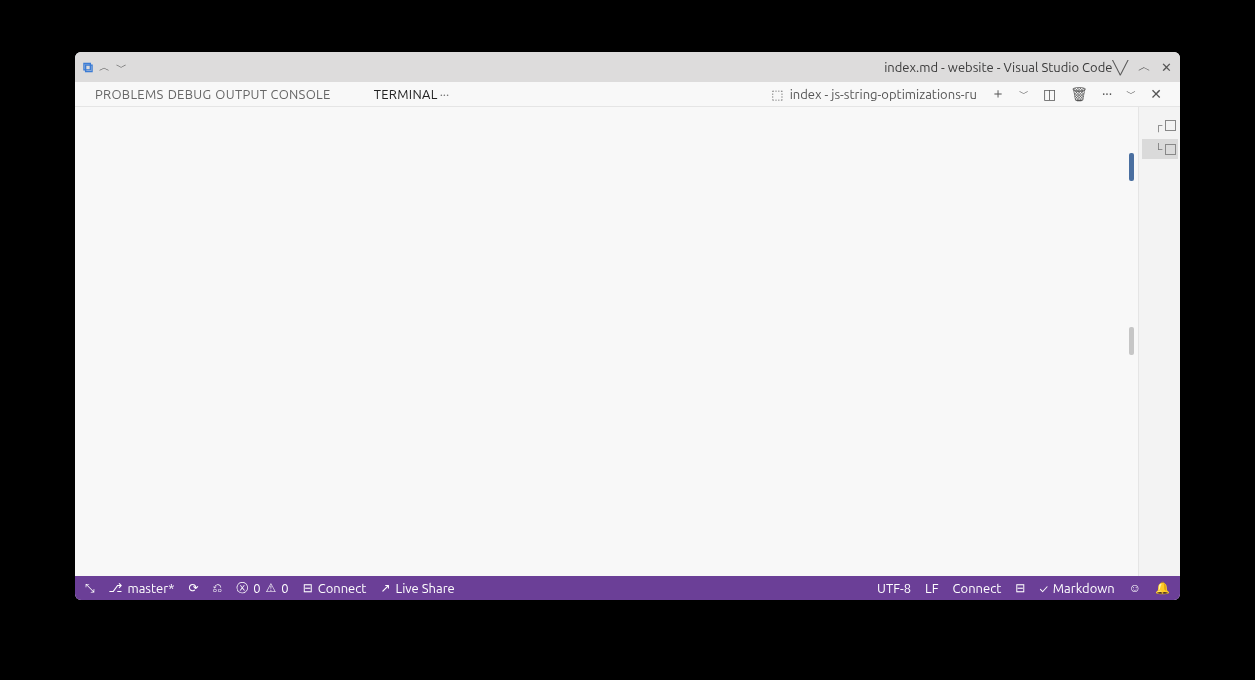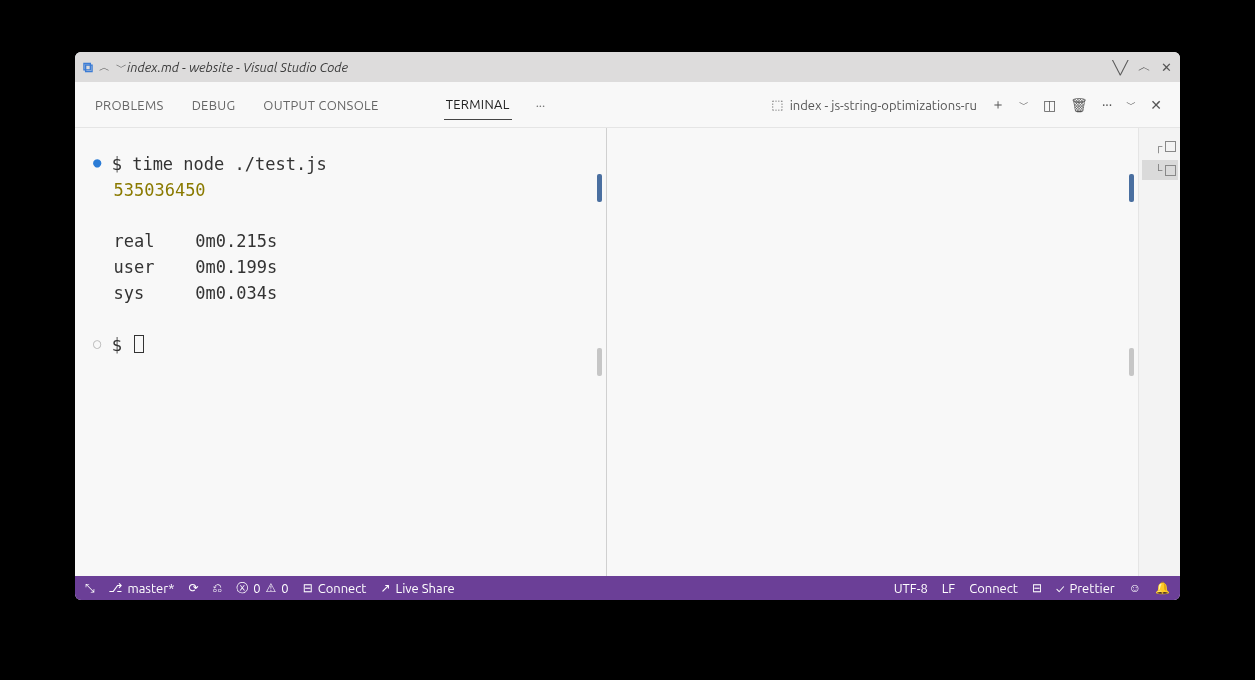--- a/index.html
+++ b/index.html
@@ -26,34 +26,33 @@
   .titlebar {
     height: 30px;
     background: #dddcdc;
     display: flex;
     align-items: center;
     padding: 0 8px;
     color: #3a3a3a;
     font-size: 13px;
   }
   .titlebar .tb-left { display: flex; align-items: center; gap: 6px; }
-  .titlebar .tb-center { flex: 1; text-align: left; font-style: italic; }
+  .titlebar .tb-center { flex: 1; text-align: right; }
   .titlebar .tb-right { display: flex; align-items: center; gap: 10px; }
   .vs-icon { color: #3a7bd5; font-weight: bold; font-size: 14px; }
   .chev { font-size: 11px; color: #555; }
   .win-ctrl { font-size: 13px; color: #555; cursor: pointer; }
 
   .panel-tabs {
-    height: 46px;
+    height: 25px;
     background: #f8f8f8;
     display: flex;
     align-items: center;
     padding: 0 18px;
     border-bottom: 1px solid #e5e5e5;
-    gap: 24px;
     color: #666;
     font-size: 13px;
   }
   .panel-tabs .tab { padding: 8px 2px; cursor: pointer; letter-spacing: 0.3px; }
   .panel-tabs .tab.active { color: #222; border-bottom: 1px solid #444; margin-left: 39px; }
   .panel-tabs .dots { color: #777; }
   .panel-tabs .spacer { flex: 1; }
   .panel-tabs .right { display: flex; align-items: center; gap: 14px; color: #555; font-size: 14px; }
   .panel-tabs .shell-label { font-size: 13px; display: flex; align-items: center; gap: 6px;}
   .term-ico { font-size: 13px; color: #666; }
@@ -176,32 +175,20 @@
       <span class="ico">◫</span>
       <span class="ico">🗑</span>
       <span class="ico">···</span>
       <span class="ico" style="font-size:10px">﹀</span>
       <span class="ico">✕</span>
     </div>
   </div>
 
   <div class="term-area">
 
-    <div class="term-pane left-pane">
-      <div class="scrollhint top"></div>
-      <div class="scrollhint gray"></div>
-<pre><span class="prompt-dot">●</span> <span>$ time node ./test.js</span>
-  <span class="result-yellow">535036450</span>
-
-  <span>real    0m0.215s</span>
-  <span>user    0m0.199s</span>
-  <span>sys     0m0.034s</span>
-
-<span class="prompt-dot hollow">○</span> <span>$ </span><span class="cursor-box"></span></pre>
-    </div>
 
     <div class="term-pane">
       <div class="scrollhint top"></div>
       <div class="scrollhint gray"></div>
     </div>
 
     <div class="term-tabs-side">
       <div class="sitem">┌ <span class="cube"></span></div>
       <div class="sitem active">└ <span class="cube"></span></div>
     </div>
@@ -237,21 +224,21 @@
       </div>
     <div class="sp"></div>
     <div class="sitem">UTF-8</div>
     <div class="sitem">LF</div>
     <div class="sitem">Connect</div>
     <div class="sitem">
         <span class="ic">⊟</span>
       </div>
     <div class="sitem">
         <span class="ic">✓</span>
-        <span>Prettier</span>
+        <span>Markdown</span>
       </div>
     <div class="sitem">
         <span class="ic">☺</span>
       </div>
     <div class="sitem">
         <span class="ic">🔔</span>
       </div>
   </div>
 
 </div>

